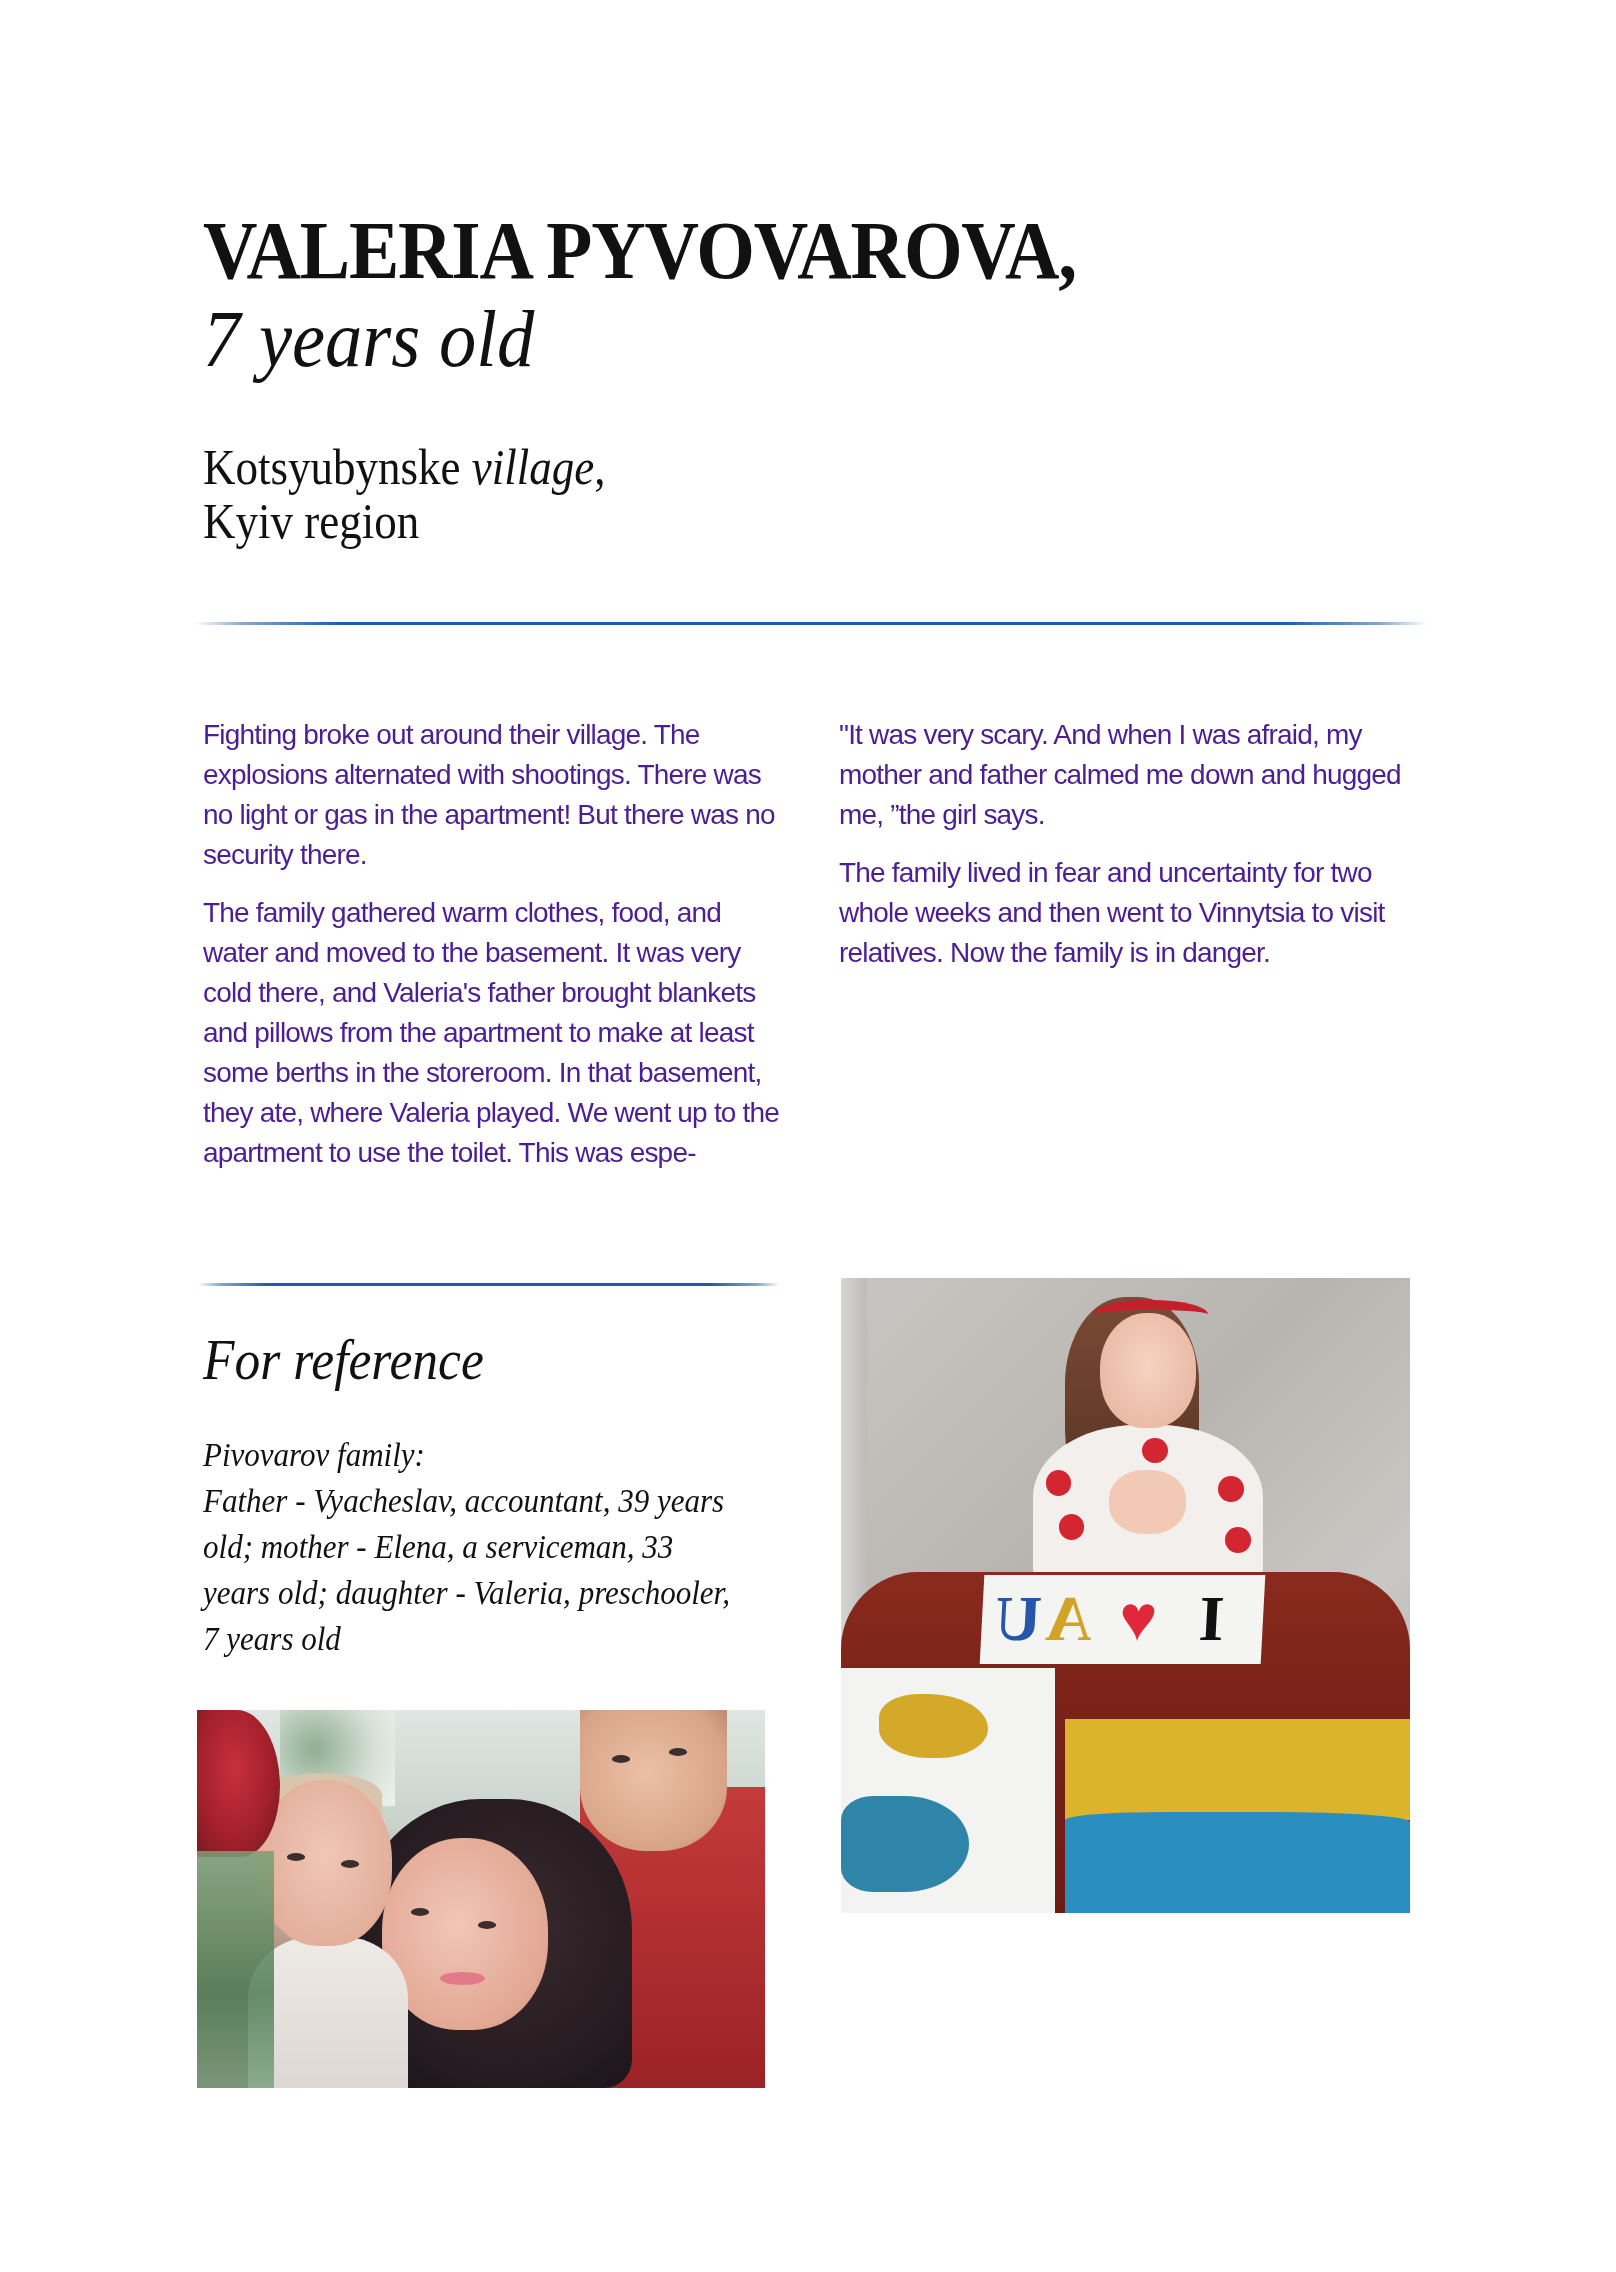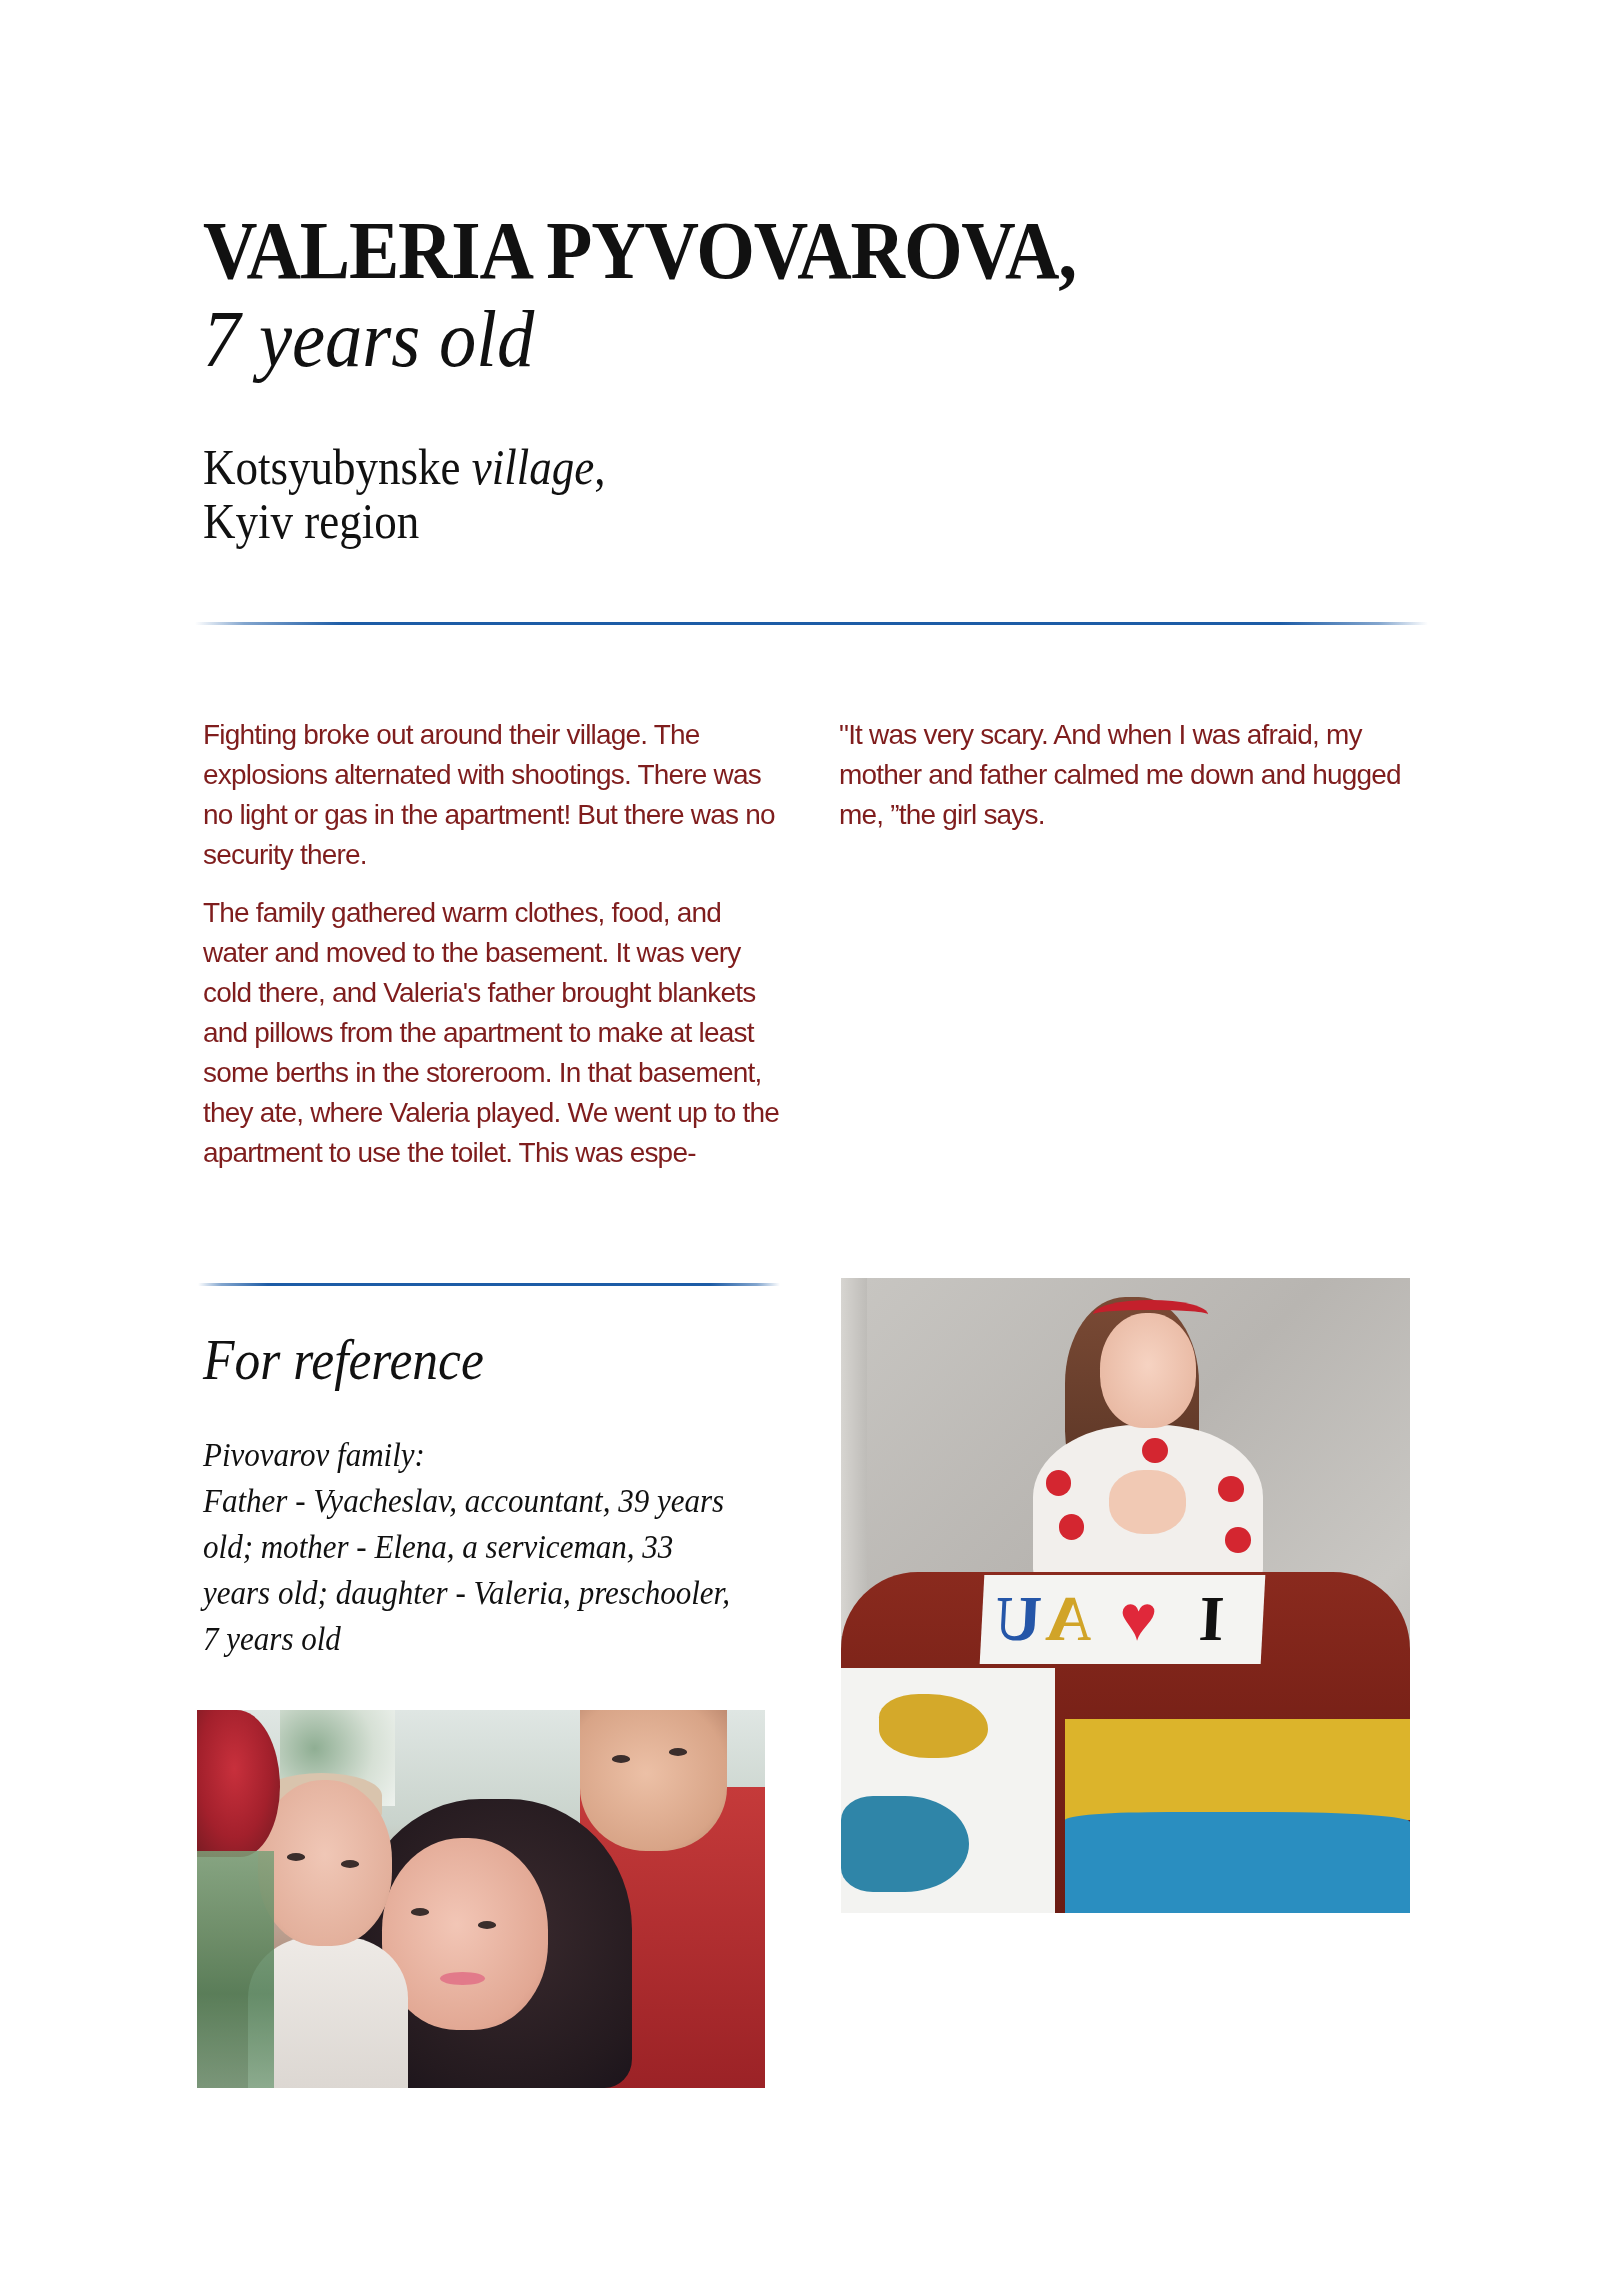--- a/index.html
+++ b/index.html
@@ -35,21 +35,21 @@
       background: linear-gradient(90deg, rgba(29,92,166,0) 0%, rgba(29,92,166,0.55) 4%, #1d5ca6 12%, #1d5ca6 88%, rgba(29,92,166,0.55) 96%, rgba(29,92,166,0) 100%);
       border-radius: 1.3px;
     }
     .rule-top { left: 195px; top: 622px; width: 1233px; }
     .rule-ref { left: 198px; top: 1283px; width: 582px; }
 
     .col {
       position: absolute; top: 715px; width: 588px;
       font-family: "Liberation Sans", "DejaVu Sans", sans-serif;
       font-size: 28px; line-height: 40px; letter-spacing: -0.8px;
-      color: #7f1d1d;
+      color: #4c1d95;
     }
     .col p { margin: 0 0 18px 0; }
     .col-left { left: 203px; }
     .col-right { left: 839px; }
 
     .ref-heading {
       position: absolute; left: 203px; top: 1328px; margin: 0;
       font-family: "Liberation Serif", "DejaVu Serif", serif;
       font-style: italic; font-weight: 400; font-size: 56px; line-height: 64px;
       transform: scaleX(0.92); transform-origin: left top; white-space: nowrap;
@@ -198,20 +198,21 @@
 
 <div class="rule rule-top"></div>
 
 <div class="col col-left">
   <p>Fighting broke out around their village. The explosions alternated with shootings. There was no light or gas in the apartment! But there was no security there.</p>
   <p>The family gathered warm clothes, food, and water and moved to the basement. It was very cold there, and Valeria's father brought blankets and pillows from the apartment to make at least some berths in the storeroom. In that basement, they ate, where Valeria played. We went up to the apartment to use the toilet. This was espe-</p>
 </div>
 
 <div class="col col-right">
   <p>"It was very scary. And when I was afraid, my mother and father calmed me down and hugged me, ”the girl says.</p>
+  <p>The family lived in fear and uncertainty for two whole weeks and then went to Vinnytsia to visit relatives. Now the family is in danger.</p>
 </div>
 
 <div class="rule rule-ref"></div>
 
 <h2 class="ref-heading">For reference</h2>
 <div class="ref-body">
   <span>Pivovarov family:</span>
   <span>Father - Vyacheslav, accountant, 39 years</span>
   <span>old; mother - Elena, a serviceman, 33</span>
   <span>years old; daughter - Valeria, preschooler,</span>

